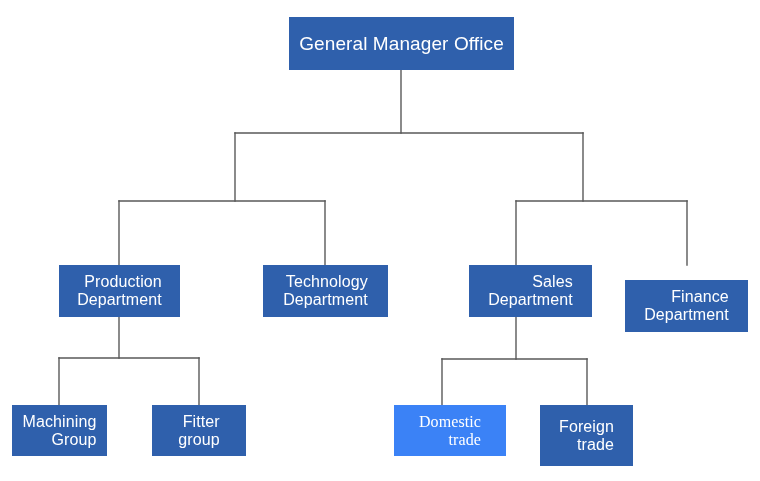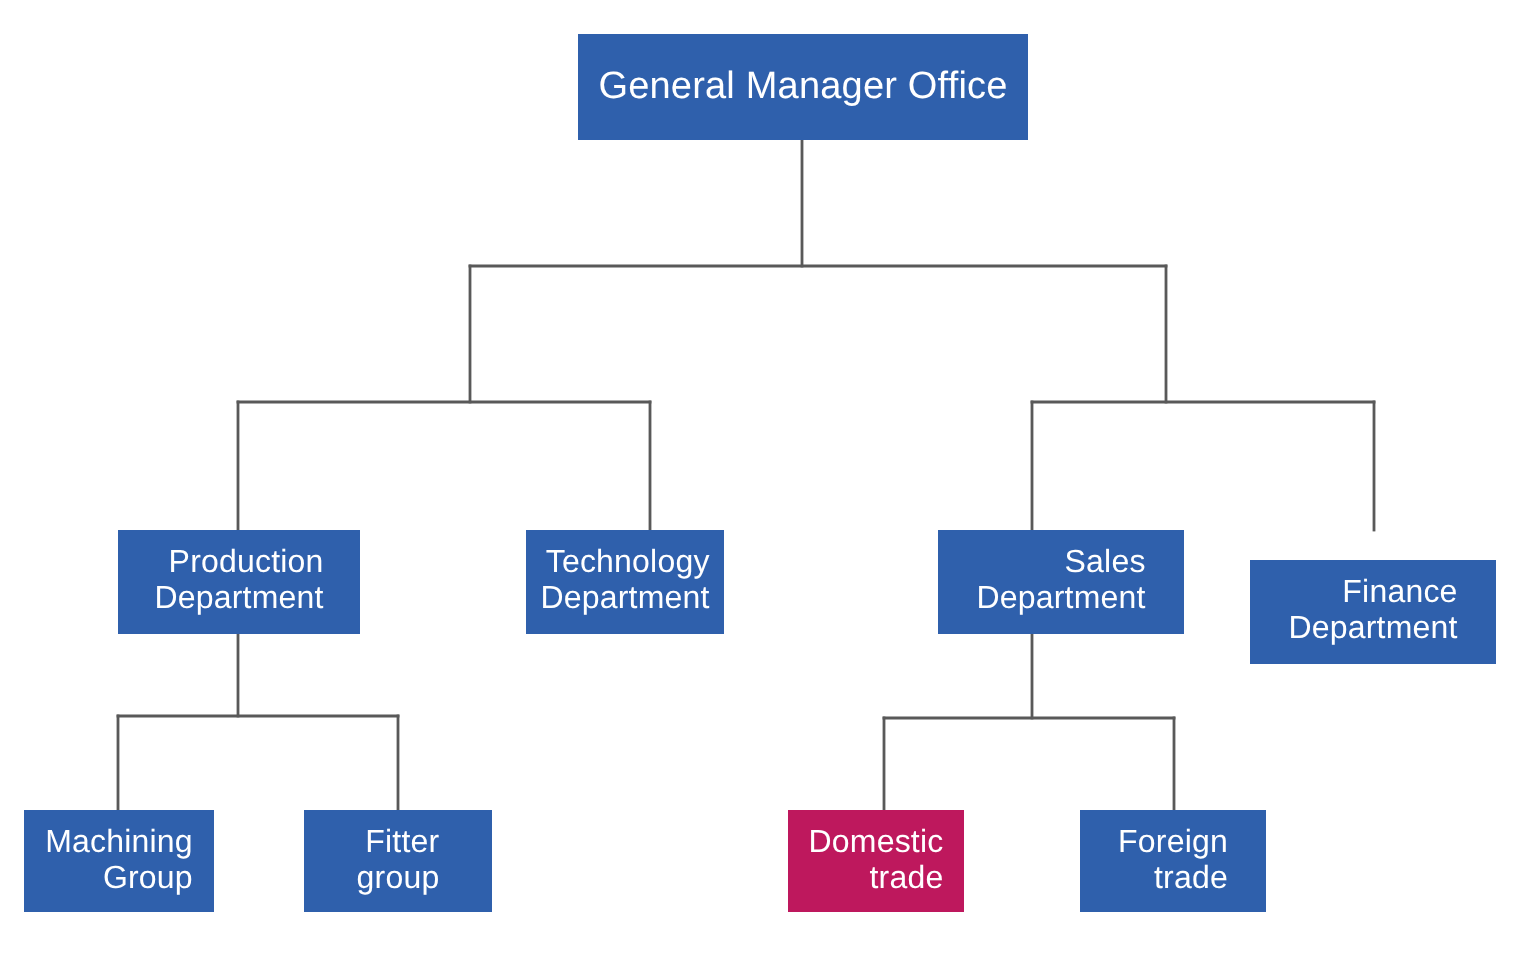--- a/index.html
+++ b/index.html
@@ -76,34 +76,34 @@
       <line x1="442" y1="359" x2="442" y2="405"></line>
       <line x1="587" y1="359" x2="587" y2="405"></line>
     </g>
   </svg>
 
   <div class="node-box lvl-root" style="left: 289px; top: 17px; width: 225px; height: 53px; background: rgb(47, 96, 172); color: rgb(255, 255, 255);">General Manager Office</div>
 
   <div class="node-box lvl-dept" style="left: 59px; top: 265px; width: 121px; height: 52px; background: rgb(47, 96, 172); color: rgb(255, 255, 255);">Production
 Department</div>
 
-  <div class="node-box lvl-dept" style="left: 263px; top: 265px; width: 99px; height: 52px; background: rgb(47, 96, 172); color: rgb(255, 255, 255);">Technology
+  <div class="node-box lvl-dept" style="left: 263px; top: 265px; width: 125px; height: 52px; background: rgb(47, 96, 172); color: rgb(255, 255, 255);">Technology
 Department</div>
 
   <div class="node-box lvl-dept" style="left: 469px; top: 265px; width: 123px; height: 52px; background: rgb(47, 96, 172); color: rgb(255, 255, 255);">Sales
 Department</div>
 
   <div class="node-box lvl-dept" style="left: 625px; top: 280px; width: 123px; height: 52px; background: rgb(47, 96, 172); color: rgb(255, 255, 255);">Finance
 Department</div>
 
   <div class="node-box lvl-group" style="left: 152px; top: 405px; width: 94px; height: 51px; background: rgb(47, 96, 172); color: rgb(255, 255, 255);">Fitter
 group</div>
 
   <div class="node-box lvl-group" style="left: 12px; top: 405px; width: 95px; height: 51px; background: rgb(47, 96, 172); color: rgb(255, 255, 255);">Machining
 Group</div>
 
-  <div class="node-box lvl-group" style="left: 394px; top: 405px; width: 88px; height: 51px; background: #be185d; color: rgb(255, 255, 255);">Domestic
+  <div class="node-box lvl-group" style="left: 394px; top: 405px; width: 112px; height: 51px; background: #3b82f6; color: rgb(255, 255, 255); font-family: Liberation Serif, serif;">Domestic
 trade</div>
 
-  <div class="node-box lvl-group" style="left: 540px; top: 405px; width: 93px; height: 51px; background: rgb(47, 96, 172); color: rgb(255, 255, 255);">Foreign
+  <div class="node-box lvl-group" style="left: 540px; top: 405px; width: 93px; height: 61px; background: rgb(47, 96, 172); color: rgb(255, 255, 255);">Foreign
 trade</div>
 
 </div>
 
 </body></html>

